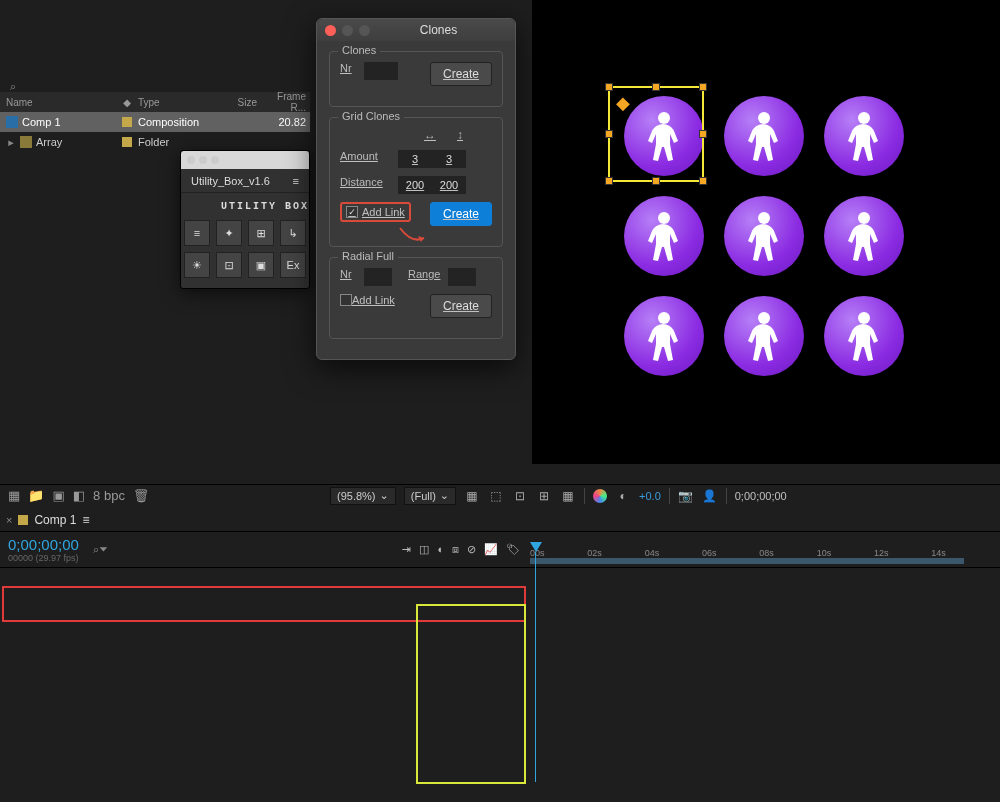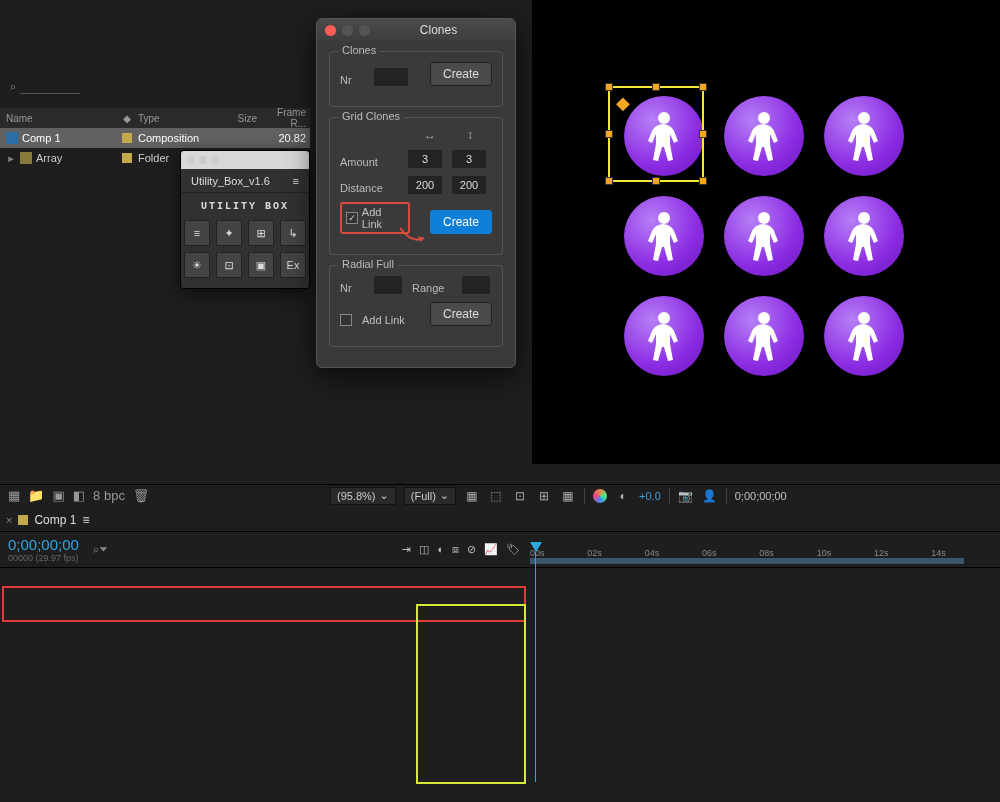--- a/index.html
+++ b/index.html
@@ -1,19 +1,19 @@
 <!DOCTYPE html>
 <html><head>
 <meta charset="utf-8">
 <style>
 * { margin: 0; padding: 0; box-sizing: border-box; font-family: -apple-system, "Segoe UI", Arial, sans-serif; }
 body { width: 1000px; height: 802px; background: #1e1e1e; color: #c0c0c0; font-size: 11px; overflow: hidden; position: relative; }
 .proj-header { position: absolute; top: 78px; left: 10px; width: 280px; display: flex; align-items: center; }
 .proj-search { display: flex; align-items: center; color: #888; }
-.proj-table { position: absolute; top: 108px; left: 0; width: 310px; }
+.proj-table { position: absolute; top: 92px; left: 0; width: 310px; }
 .proj-thead { display: flex; background: #2a2a2a; height: 20px; align-items: center; font-size: 10px; color: #999; }
 .proj-thead .c1 { width: 116px; padding-left: 6px; }
 .proj-thead .c2 { width: 22px; text-align:center;}
 .proj-thead .c3 { width: 70px; }
 .proj-thead .c4 { width: 55px; text-align:right; padding-right:6px;}
 .proj-thead .c5 { width: 45px; text-align:right; padding-right:2px;}
 .proj-row { display: flex; height: 20px; align-items: center; font-size: 11px; color: #ccc; }
 .proj-row.sel { background: #616161; color: #fff;}
 .proj-row .c1 { width: 116px; padding-left: 6px; display:flex; align-items:center; gap:4px;}
 .proj-row .c2 { width: 22px; display:flex; justify-content:center;}
@@ -23,34 +23,34 @@
 .color-tag { width:10px; height:10px; background:#c4a84a; display:inline-block; }
 .comp-icon { width:12px; height:12px; background:#2a6ea8; display:inline-block;}
 .png-icon { width:12px; height:12px; background:#3a8a3a; display:inline-block;}
 .folder-icon-ae { width:12px; height:12px; background:#8a7a3a; display:inline-block;}
 .twirl { color:#888; width:10px; display:inline-block; text-align:center; cursor:pointer;}
 
 .util-panel { position:absolute; top:150px; left:180px; width:130px; background:#313131; border:1px solid #000; border-radius:3px; box-shadow:0 4px 18px rgba(0,0,0,0.6); z-index:5; }
 .util-title-bar { display:flex; align-items:center; height:18px; background:#d8d8d8; border-radius:3px 3px 0 0; padding-left:6px; gap:4px;}
 .util-title-bar .d { width:8px; height:8px; border-radius:50%; background:#ccc;}
 .util-tab { height:24px; display:flex; align-items:center; padding:0 10px; color:#ddd; font-size:11px; border-bottom:1px solid #222; justify-content:space-between;}
-.util-logo { font-family: 'Courier New', monospace; letter-spacing:2px; font-weight:bold; color:#ddd; text-align:center; padding:8px 0; font-size:10px;}
+.util-logo { font-family: 'Courier New', monospace; letter-spacing:2px; font-weight:bold; color:#ddd; text-align:right; padding:8px 0; font-size:10px;}
 .util-grid { display:grid; grid-template-columns:repeat(4,26px); gap:6px; padding:0 10px 10px; justify-content:center;}
 .util-btn { width:26px; height:26px; background:#444; border:1px solid #222; display:flex; align-items:center; justify-content:center; color:#ddd; font-size:11px;}
 
 .modal { position:absolute; top:18px; left:316px; width:200px; background:#3a3a3a; border:1px solid #555; border-radius:6px; box-shadow:0 8px 30px rgba(0,0,0,0.7); z-index:10;}
 .modal-title-bar { height:22px; background:linear-gradient(#4a4a4a,#3e3e3e); border-radius:6px 6px 0 0; display:flex; align-items:center; padding:0 8px;}
 .traffic { display:flex; gap:6px;}
 .traffic .red { width:11px; height:11px; border-radius:50%; background:#ff5f57;}
 .traffic .gr { width:11px; height:11px; border-radius:50%; background:#555;}
 .modal-title { flex:1; text-align:center; color:#ddd; font-size:12px;}
 .modal-body { padding:10px 12px;}
 .fieldset { border:1px solid #555; border-radius:4px; padding:10px 10px 12px; margin-bottom:10px; position:relative;}
 .fieldset .legend { position:absolute; top:-8px; left:8px; background:#3a3a3a; padding:0 4px; color:#bbb; font-size:11px;}
-.frow { display:flex; align-items:flex-end; gap:10px; margin-bottom:8px;}
+.frow { display:flex; align-items:flex-start; gap:0; margin-bottom:8px;text-decoration:underline;}
 .frow .lbl { width:50px; color:#bbb; font-size:11px;}
 .num-in { width:34px; height:18px; background:#232323; border:none; color:#ddd; text-align:center; font-size:11px;}
 .m-btn { height:24px; padding:0 12px; background:#4a4a4a; border:1px solid #222; border-radius:3px; color:#ddd; font-size:12px;}
 .m-btn.blue { background:#0e7fd8; border-color:#0e7fd8; color:#fff;}
 .grid-hl { border:2px solid #d84a3a; border-radius:3px; padding:2px 4px; display:flex; align-items:center; gap:4px;}
 .chk { width:12px; height:12px; border:1px solid #888; background:#333; display:inline-flex; align-items:center; justify-content:center; color:#ddd; font-size:9px;}
 .chk.on::after{content:"✓";}
 .ar-icon { color:#aaa; font-size:12px; width:30px; text-align:center;}
 
 .preview { position:absolute; top:0; right:0; width:468px; height:464px; background:#000;}
@@ -202,21 +202,21 @@
           </svg>
         <div style="flex:1"></div>
         <button class="m-btn blue">Create</button>
       </div>
     </div>
     <div class="fieldset">
       <div class="legend">Radial Full</div>
       <div class="frow">
         <span class="lbl" style="width:24px;">Nr</span>
         <input class="num-in" style="width: 28px;" value="">
-        <span class="lbl" style="width:40px;margin-left:0;">Range</span>
+        <span class="lbl" style="width:40px;margin-left:16px;">Range</span>
         <input class="num-in" style="width: 28px;" value="">
       </div>
       <div class="frow">
         <span class="chk"></span>
         <span>Add Link</span>
         <div style="flex:1"></div>
         <button class="m-btn">Create</button>
       </div>
     </div>
   </div>

